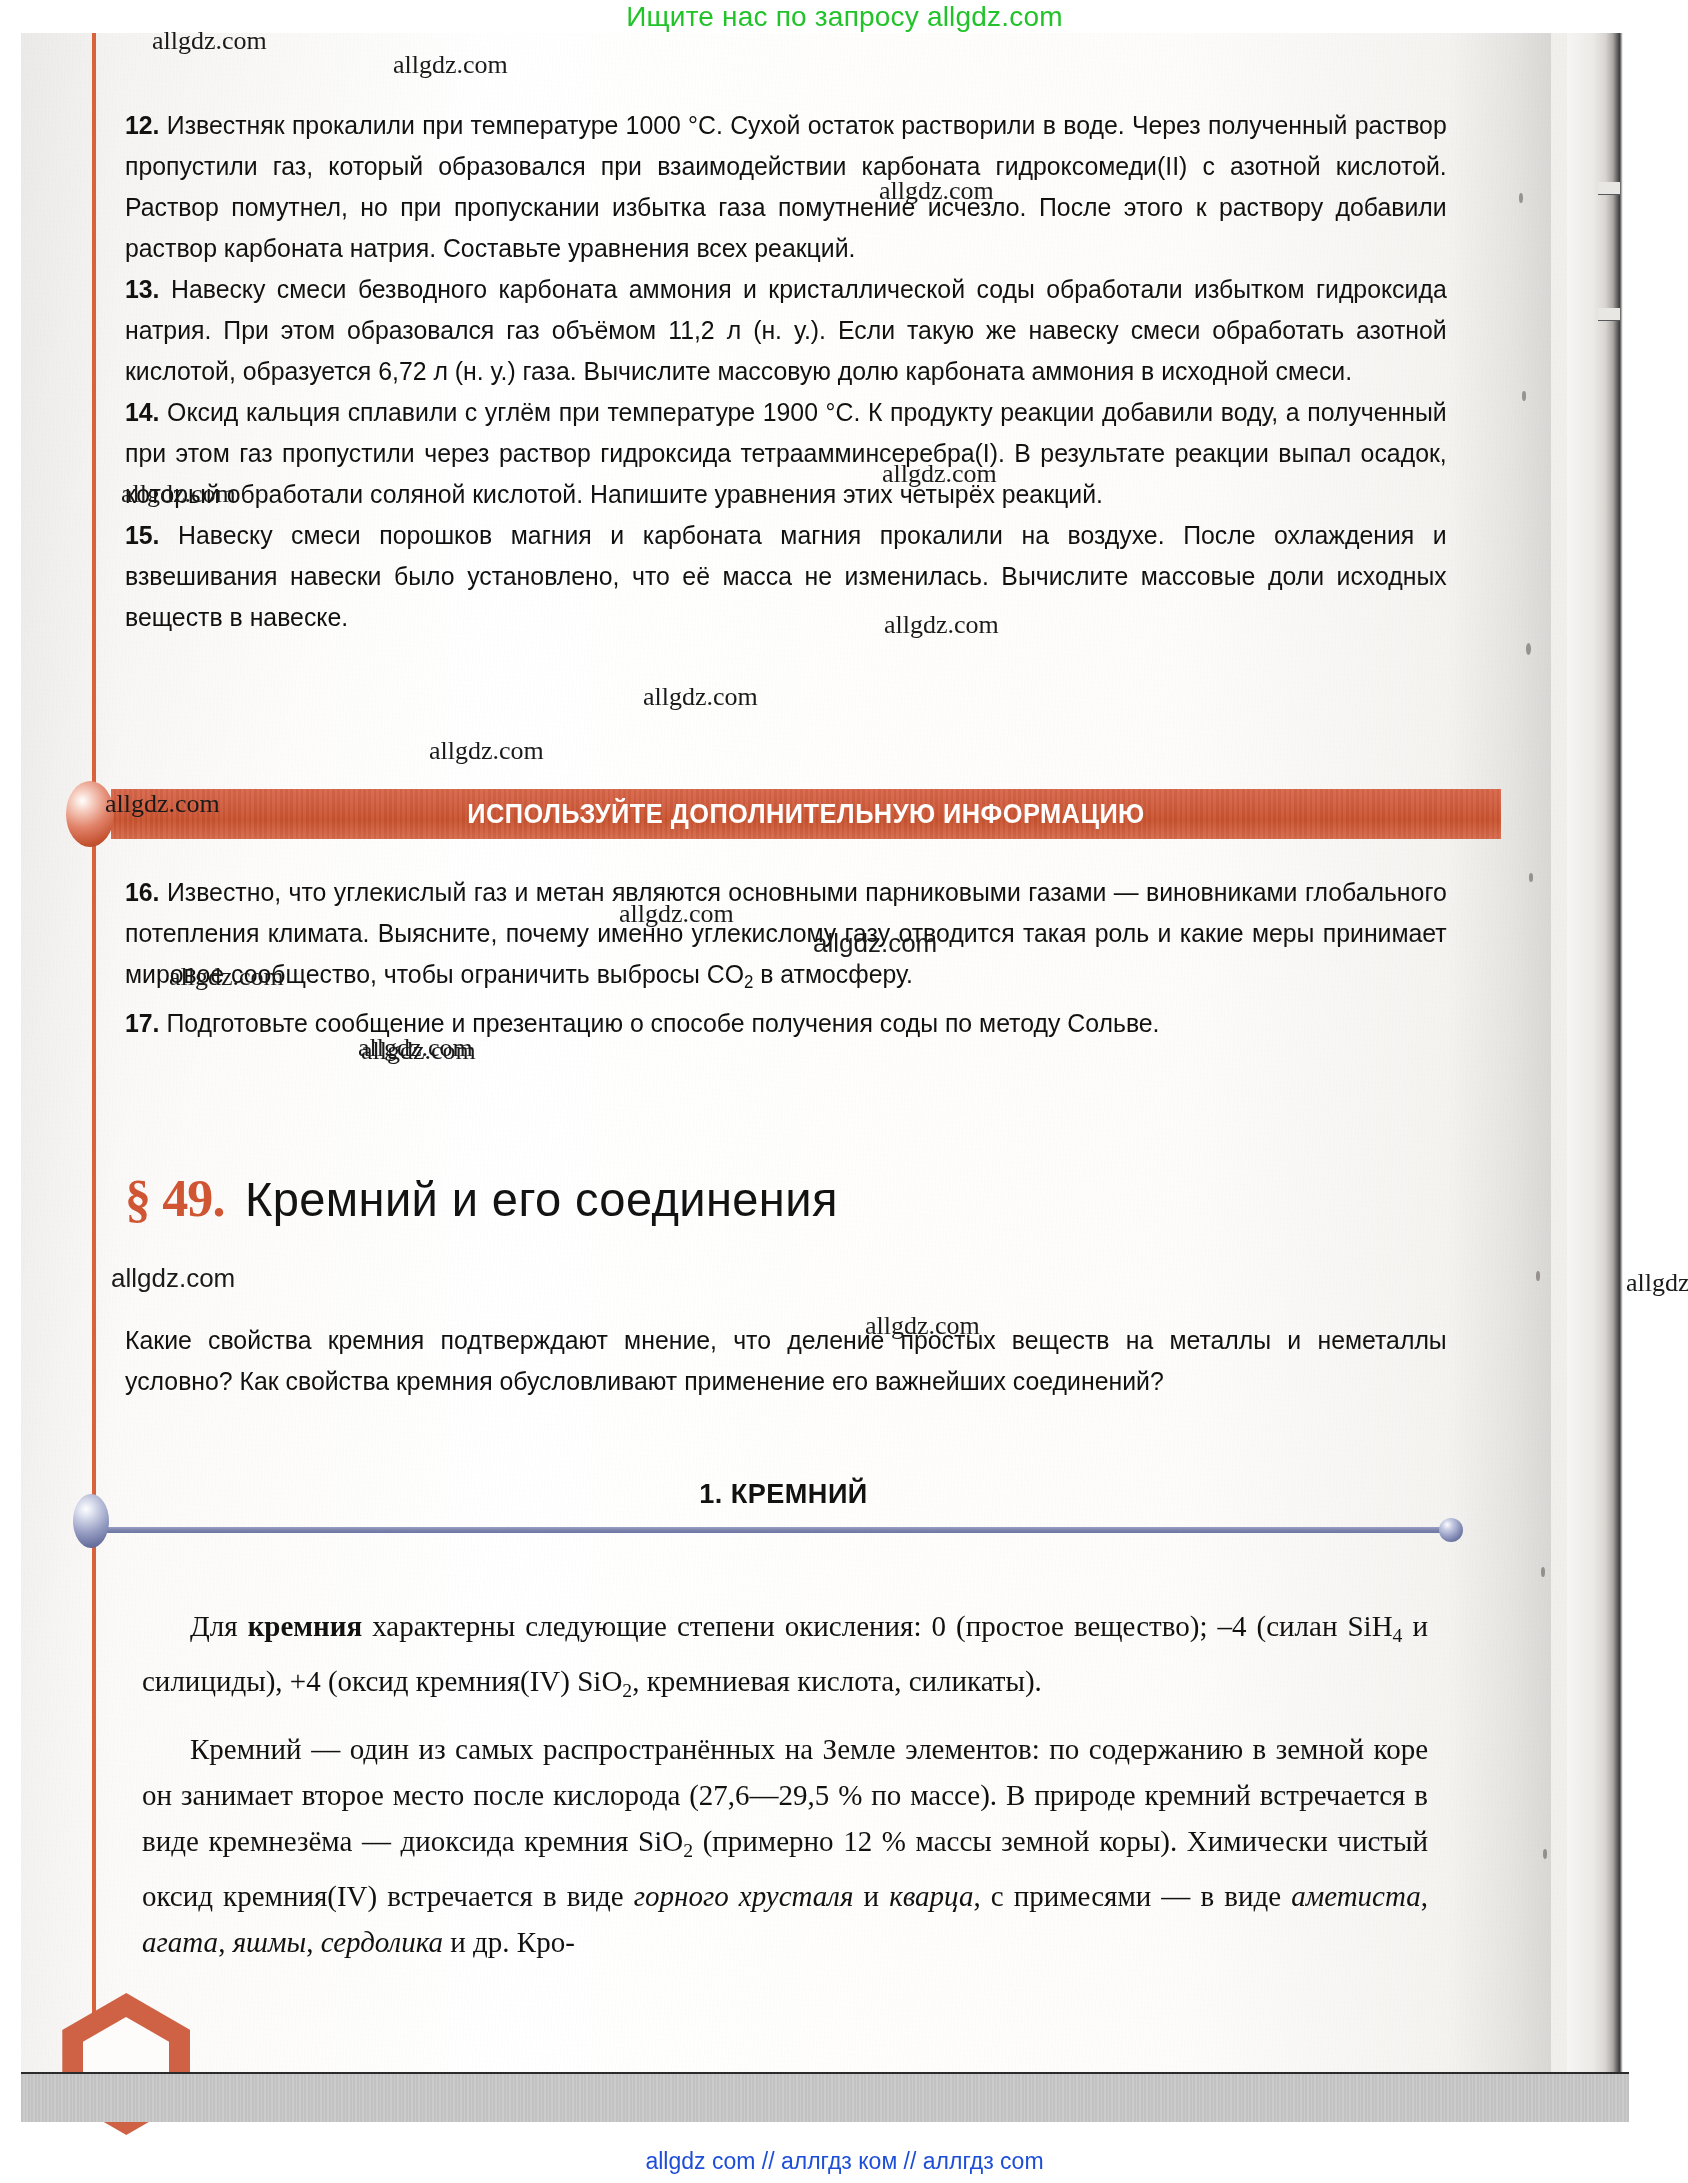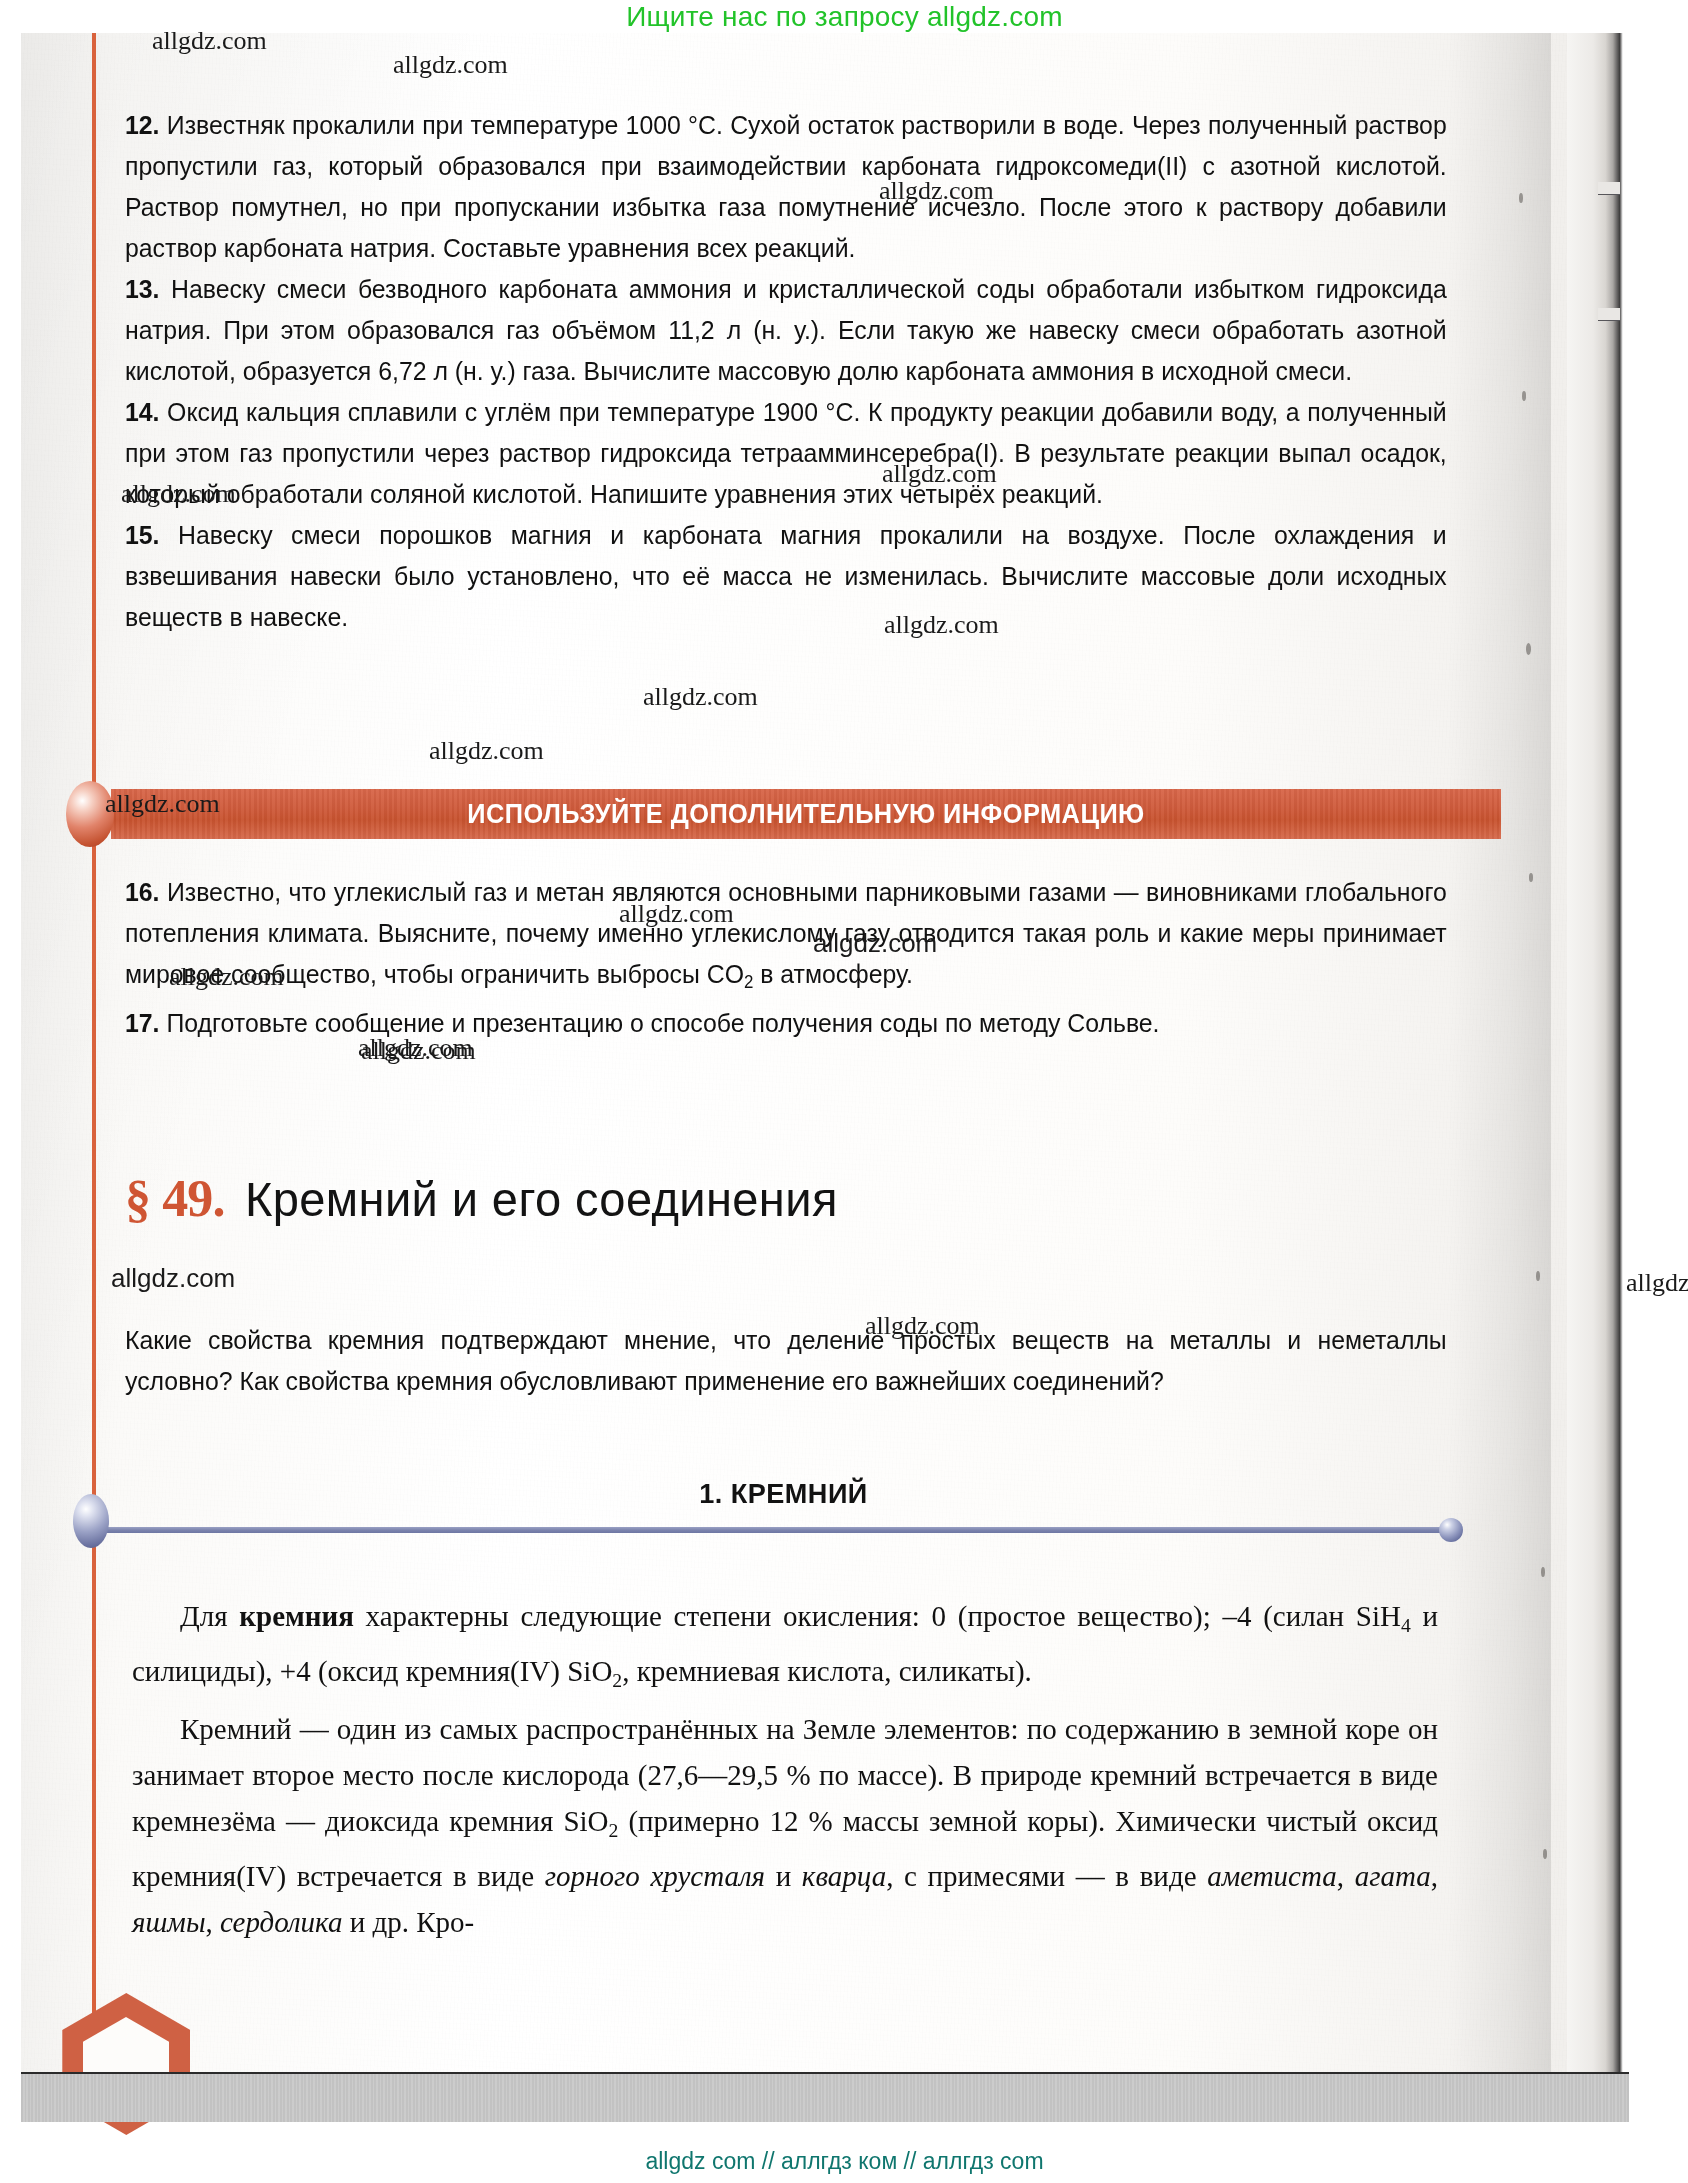--- a/index.html
+++ b/index.html
@@ -217,21 +217,21 @@
   }
 
   
   .body-serif {
     font-family: "Liberation Serif", serif;
     font-size: 29px;
     line-height: 46px;
     color: #111111;
     text-align: justify;
   }
-  .body-serif p { margin: 4px; }
+  .body-serif p { margin: 14px; }
   .indent { text-indent: 48px; }
   .body-serif b { font-weight: bold; }
   .body-serif i { font-style: italic; }
 
   
   .pagenum-wrap {
     position: absolute;
     left: 45px;
     top: 1965px;
     width: 164px;
@@ -281,21 +281,21 @@
 
   
   .footer {
     position: absolute;
     left: 0;
     top: 2138px;
     width: 1689px;
     height: 46px;
     text-align: center;
     line-height: 46px;
-    color: #0f766e;
+    color: #1d4ed8;
     font-family: "Liberation Sans", sans-serif;
     font-size: 23px;
     white-space: nowrap;
     background: #ffffff;
   }
 
   
   .wm {
     position: absolute;
     color: #1a1a1a;

